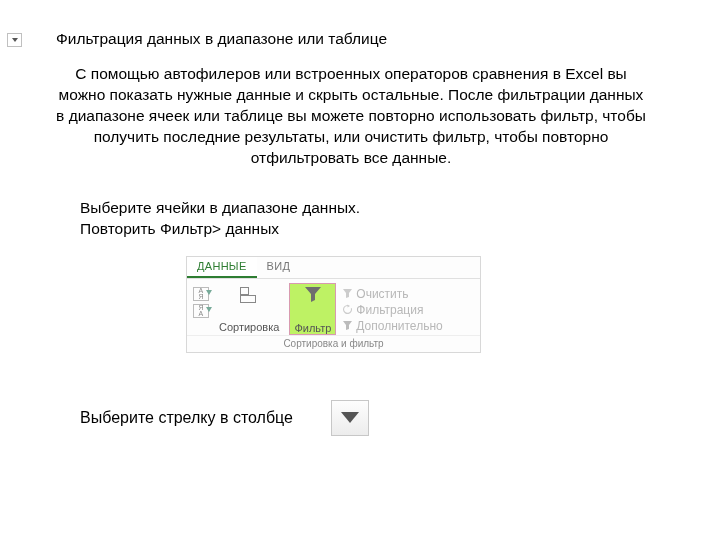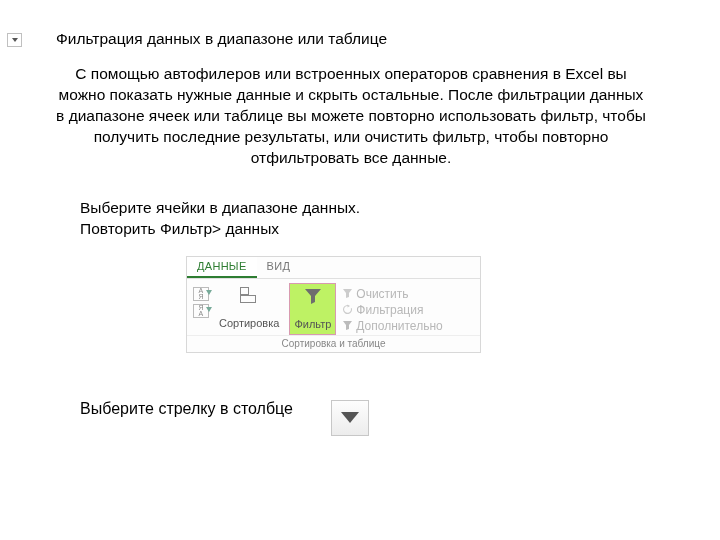--- a/index.html
+++ b/index.html
@@ -53,33 +53,33 @@
     }
     .tabs { display: flex; height: 22px; align-items: stretch; border-bottom: 1px solid #e0e0e0; }
     .tab { padding: 3px 10px 0; color: #777; font-size: 11px; letter-spacing: .3px; }
     .tab.active { background: #fff; border-bottom: 2px solid #2e7d32; color: #2e7d32; font-weight: 500; }
     .rib-body { display: flex; align-items: stretch; height: 56px; padding: 4px 6px 0; gap: 6px; }
 
     .sortcol { display: flex; flex-direction: column; gap: 3px; align-items: center; padding-top:4px;}
     .az-ic { width: 16px; height: 14px; border: 1px solid #bbb; position: relative; font-size: 7px; line-height:6px; color:#888; display:flex; flex-direction:column; align-items:center; justify-content:center;}
     .az-ic::after { content:""; position:absolute; right:-4px; top:2px; width:0;height:0;border-left:3px solid transparent;border-right:3px solid transparent;border-top:5px solid #7a9; }
 
-    .btn-big { display:flex; flex-direction:column; align-items:center; gap:12px; padding: 2px 4px; color:#555; }
+    .btn-big { display:flex; flex-direction:column; align-items:center; justify-content:center; gap:18px; padding: 2px 4px; color:#555; }
     .btn-big.selected { border:1px solid #d89ab0; background:#bef264; }
     .sort-ic { width:22px; height:20px; position:relative; }
     .sort-ic::before{content:"";position:absolute;left:2px;top:2px;width:7px;height:6px;border:1px solid #888;}
     .sort-ic::after{content:"";position:absolute;left:2px;top:10px;width:14px;height:6px;border:1px solid #888;}
     .funnel-ic { width:22px; height:20px; position:relative; }
     .funnel-ic svg { width:22px; height:20px; display:block; }
     .opts { display:flex; flex-direction:column; gap:2px; font-size:12px; color:#b8b8b8; padding-top:2px;justify-content:center;}
     .opt { display:flex; align-items:center; gap:3px; }
     .opt svg{ width:11px; height:11px; }
     .rib-footer { text-align:center; font-size:10px; color:#888; padding:2px 0 3px; border-top:1px solid #eee;}
 
-    .arrow-row { display:flex; gap:18px; margin-left: 24px; font-size:16px; }
+    .arrow-row { display:flex; align-items:center; gap:18px; margin-left: 24px; font-size:16px; }
     .arrow-btn {
       width: 38px; height: 36px;
       border: 1px solid #c7c7c7;
       background: linear-gradient(#fdfdfd,#ececec);
       display:flex; align-items:center; justify-content:center;
       margin-left: 20px;
     }
     .tri-down-lg {
       width:0;height:0;
       border-left:9px solid transparent;
@@ -142,21 +142,21 @@
             <span>Фильтрация</span>
           </div>
           <div class="opt">
             <svg viewBox="0 0 11 11">
                 <path d="M1 1h9l-3 4v4l-3 1v-5z" fill="#bbb"></path>
               </svg>
             <span>Дополнительно</span>
           </div>
         </div>
       </div>
-      <div class="rib-footer">Сортировка и таблице</div>
+      <div class="rib-footer">Сортировка и фильтр</div>
     </div>
   </div>
 
   <div class="arrow-row">
     <span>Выберите стрелку в столбце</span>
     <div class="arrow-btn">
       <div class="tri-down-lg"></div>
     </div>
   </div>
 </div>

